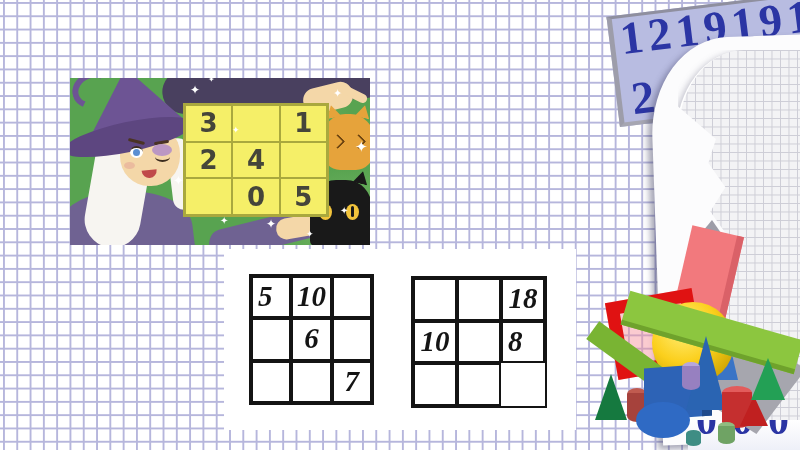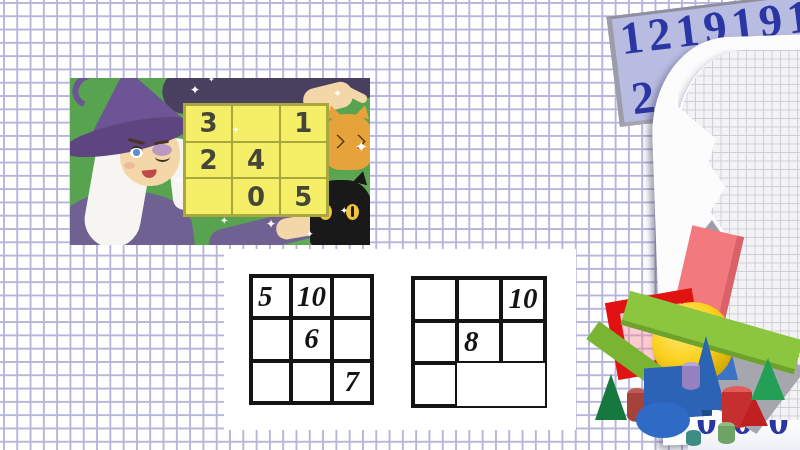--- a/index.html
+++ b/index.html
@@ -270,20 +270,21 @@
     <div class="cell">6</div>
     <div class="cell"></div>
     <div class="cell"></div>
     <div class="cell"></div>
     <div class="cell">7</div>
   </div>
 
   <div class="pgrid pgrid-right">
     <div class="cell"></div>
     <div class="cell"></div>
+    <div class="cell">18</div>
     <div class="cell">10</div>
     <div class="cell"></div>
     <div class="cell tl">8</div>
     <div class="cell"></div>
     <div class="cell"></div>
   </div>
 
   <div class="shape grey-tri"></div>
   <div class="shape pink-slab"></div>
   <div class="shape grey-diamond"></div>

